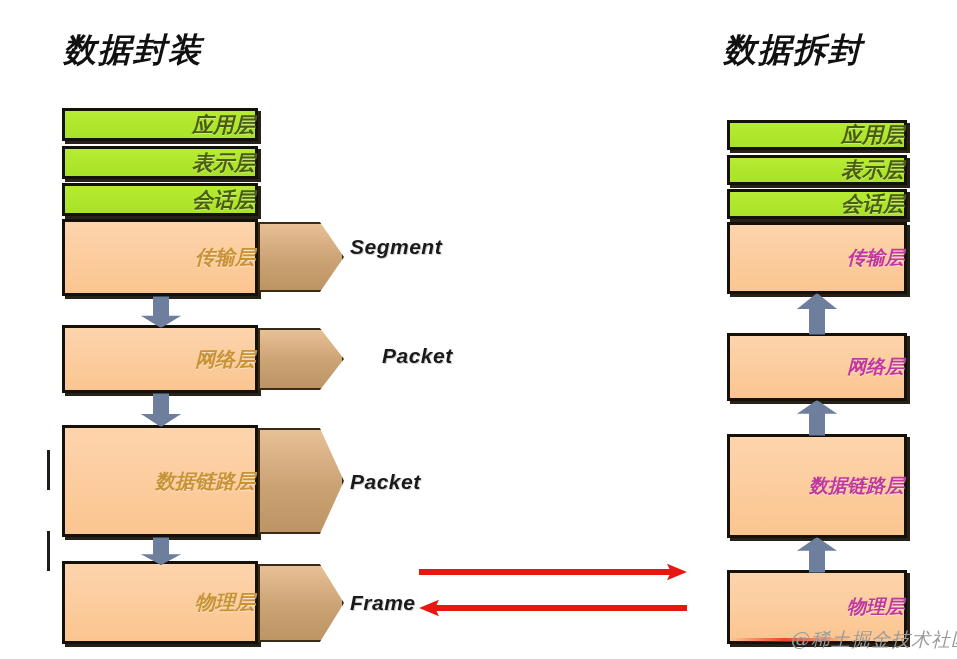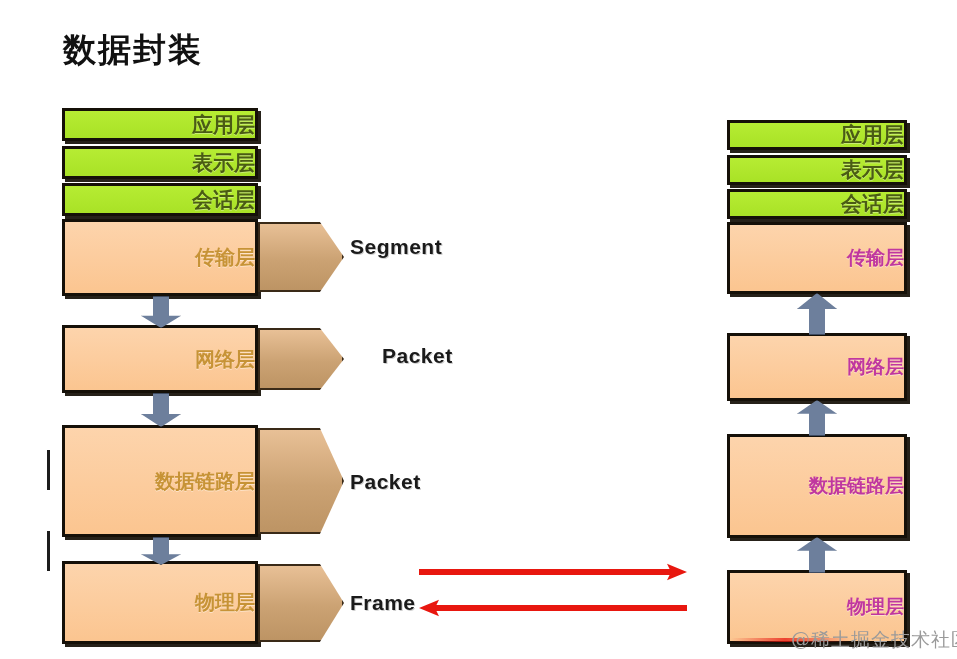--- a/index.html
+++ b/index.html
@@ -5,21 +5,21 @@
   * { box-sizing: border-box; }
   html, body { margin: 0; padding: 0; }
   body {
     width: 957px;
     height: 659px;
     background: #ffffff;
     font-family: "Liberation Sans", "DejaVu Sans", sans-serif;
     position: relative;
     overflow: hidden;
   }
-  #stage { position: relative; width: 957px; height: 659px; }
+  #stage { position: relative; width: 957px; height: 659px; font-style: italic; }
 
   
   .title {
     position: absolute;
     font-family: "DejaVu Serif", "Liberation Serif", serif;
     font-weight: 700;
     font-size: 33px;
     color: #111111;
     letter-spacing: 2px;
     white-space: nowrap;
@@ -113,20 +113,21 @@
     border-radius: 2px;
   }
 </style>
 </head>
 <body>
 
 <div id="stage">
 
   <div class="title" id="title-left">数据封装</div>
 
+  <div class="title" id="title-right">数据拆封</div>
 
   <div class="side-left" id="left-side">
       <div class="layer green" style="left: 62px; top: 108px; width: 196px; height: 33px; font-size: 21px;">
         <span>应用层</span>
       </div>
       <div class="layer green" style="left: 62px; top: 146px; width: 196px; height: 33px; font-size: 21px;">
         <span>表示层</span>
       </div>
       <div class="layer green" style="left: 62px; top: 183px; width: 196px; height: 33px; font-size: 21px;">
         <span>会话层</span>

